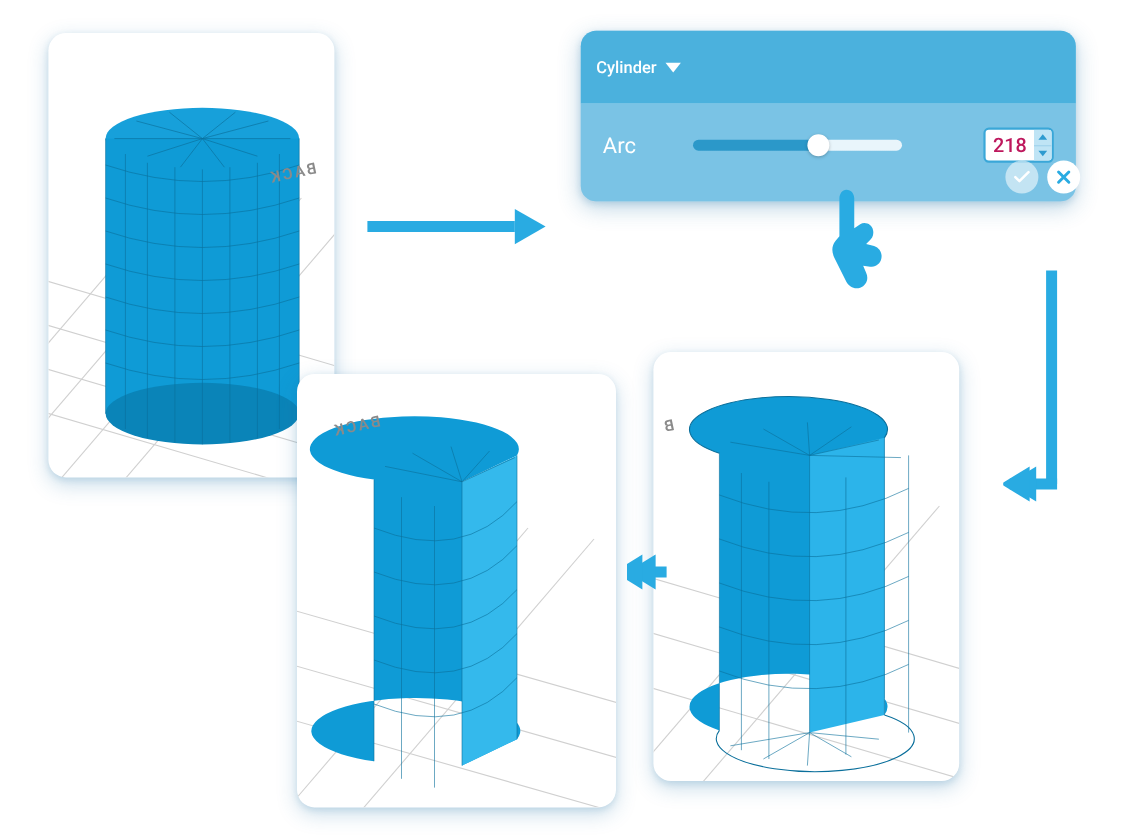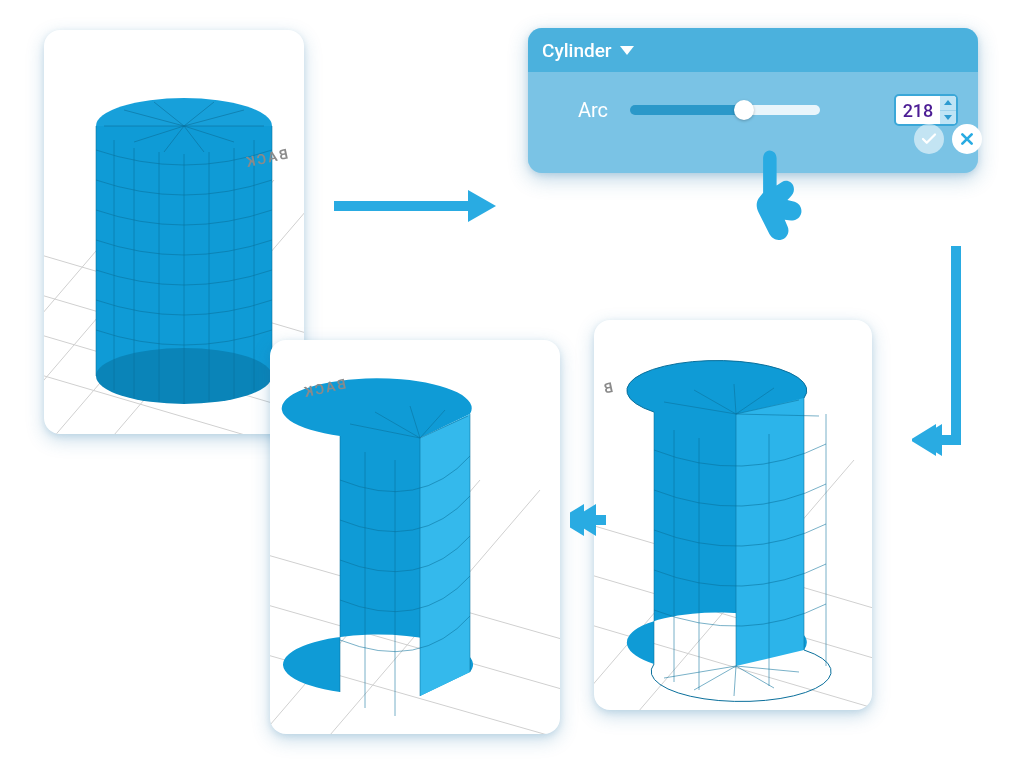--- a/index.html
+++ b/index.html
@@ -45,22 +45,22 @@
     background:var(--panel-light);
     box-shadow:0 6px 20px rgba(40,120,170,.3),0 2px 6px rgba(40,120,170,.18);
     overflow:visible;
     color:#fff;
   }
   .panel-header{
     height:42px;
     background:var(--panel-header);
     border-radius:14px 14px 0 0;
     display:flex;align-items:center;
-    padding:1px 14px;
-    font-size:19px;font-weight:500;
+    padding:12px 14px;
+    font-size:15px;font-weight:500;
     position:relative;
     text-align:center;
   }
   .panel-header .title{display:flex;align-items:center;gap:8px;}
   .panel-header .tri{
     width:0;height:0;border-left:7px solid transparent;border-right:7px solid transparent;
     border-top:9px solid #fff;
   }
   .hdr-btns{
     position:absolute;right:-4px;top:52px;
@@ -72,23 +72,22 @@
     font-weight:900;
   }
   .btn-ok{background:rgba(255,255,255,.55);color:#fff;}
   .btn-ok svg{width:18px;height:18px;}
   .btn-close{background:#fff;color:var(--blue);font-size:20px;line-height:1;}
   .btn-close svg{width:16px;height:16px;}
 
   .panel-body{
     background:var(--panel-mid);
     border-radius:0 0 14px 14px;
-    padding:22px 20px 31px 20px;
+    padding:22px 20px 19px 20px;
     position:relative;
-    text-align:right;
   }
   .row{display:flex;align-items:center;gap:14px;margin-bottom:16px;}
   .lbl{font-size:20px;min-width:60px;}
   .slider-track{
     flex:0 0 190px;height:10px;border-radius:6px;
     background:linear-gradient(to right,#2b98c9 0 60%,#e9f5fb 60% 100%);
     position:relative;
     margin-left:8px;
   }
   .slider-thumb{
@@ -96,21 +95,21 @@
     width:20px;height:20px;border-radius:50%;background:#fff;
     box-shadow:0 1px 3px rgba(0,0,0,.25);
   }
   .numbox{
     display:flex;align-items:stretch;height:28px;
     border:2px solid #3aa7d8;border-radius:5px;background:#fff;
     overflow:hidden;margin-left:auto;
   }
   .numbox .val{
     width:44px;display:flex;align-items:center;justify-content:center;
-    color:#4c1d95;font-size:18px;font-weight:500;
+    color:#be185d;font-size:18px;font-weight:500;
   }
   .numbox .steppers{
     width:16px;display:flex;flex-direction:column;background:#bfe4f5;
   }
   .numbox .steppers div{
     flex:1;display:flex;align-items:center;justify-content:center;
   }
   .numbox .steppers .s-up{border-bottom:1px solid #9fd2eb;}
   .numbox .steppers .tri-up{width:0;height:0;border-left:4px solid transparent;border-right:4px solid transparent;border-bottom:5px solid #2e9bd0;}
   .numbox .steppers .tri-dn{width:0;height:0;border-left:4px solid transparent;border-right:4px solid transparent;border-top:5px solid #2e9bd0;}

